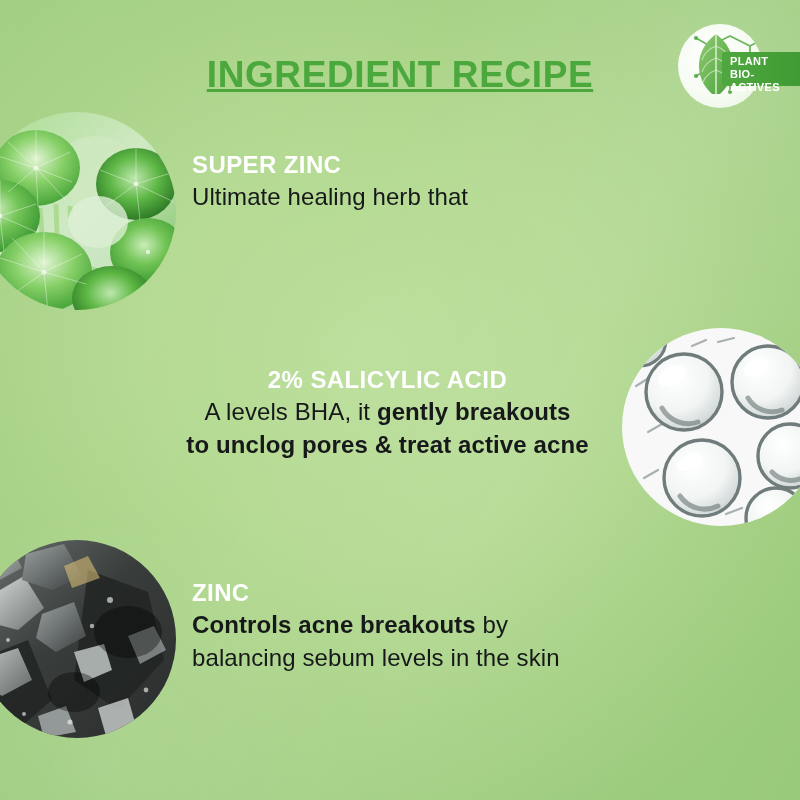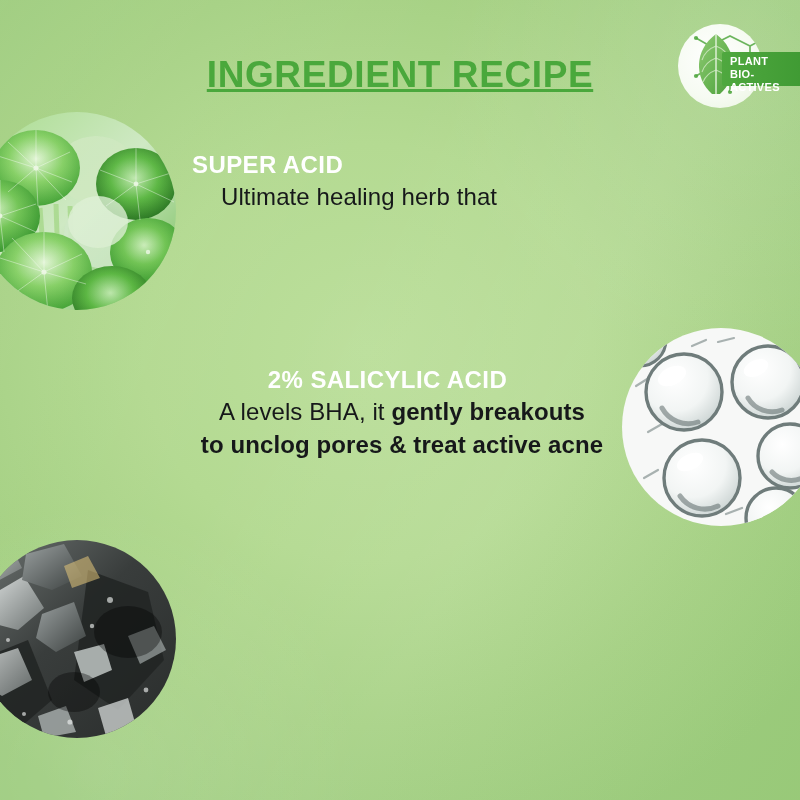--- a/index.html
+++ b/index.html
@@ -128,21 +128,20 @@
     font-weight: bold;
     font-size: 24px;
     line-height: 30px;
     letter-spacing: 0.4px;
   }
   .block .body {
     color: #16181a;
     font-size: 24px;
     line-height: 33px;
     letter-spacing: 0.1px;
-    margin-left: 29px;
   }
   .block .body b { font-weight: bold; }
 
   #block-cica      { left: 192px; top: 150px; width: 420px; text-align: left; }
   #block-salicylic { left: 160px; top: 365px; width: 455px; text-align: center; }
   #block-zinc      { left: 192px; top: 578px; width: 430px; text-align: left; }
 </style>
 </head>
 <body>
 
@@ -356,28 +355,35 @@
           <circle cx="30" cy="100" r="2"></circle>
       </g>
       <g fill="#000000" opacity="0.35">
         <ellipse cx="150" cy="92" rx="34" ry="26"></ellipse>
         <ellipse cx="96" cy="152" rx="26" ry="20"></ellipse>
       </g>
     </svg>
   </div>
 
   <div class="block" id="block-cica">
-    <div class="heading">SUPER ACID</div>
+    <div class="heading">SUPER ZINC</div>
     <div class="body">
       <span>Ultimate healing herb that</span><br>
     </div>
   </div>
 
   <div class="block" id="block-salicylic">
     <div class="heading">2% SALICYLIC ACID</div>
     <div class="body">
       <span>A levels BHA, it </span><b>gently breakouts</b><br>
       <b>to unclog pores &amp; treat active acne</b>
     </div>
   </div>
 
+  <div class="block" id="block-zinc">
+    <div class="heading">ZINC</div>
+    <div class="body">
+      <b>Controls acne breakouts</b><span> by</span><br>
+      <span>balancing sebum levels in the skin</span>
+    </div>
+  </div>
 
 </div>
 
 </body></html>

